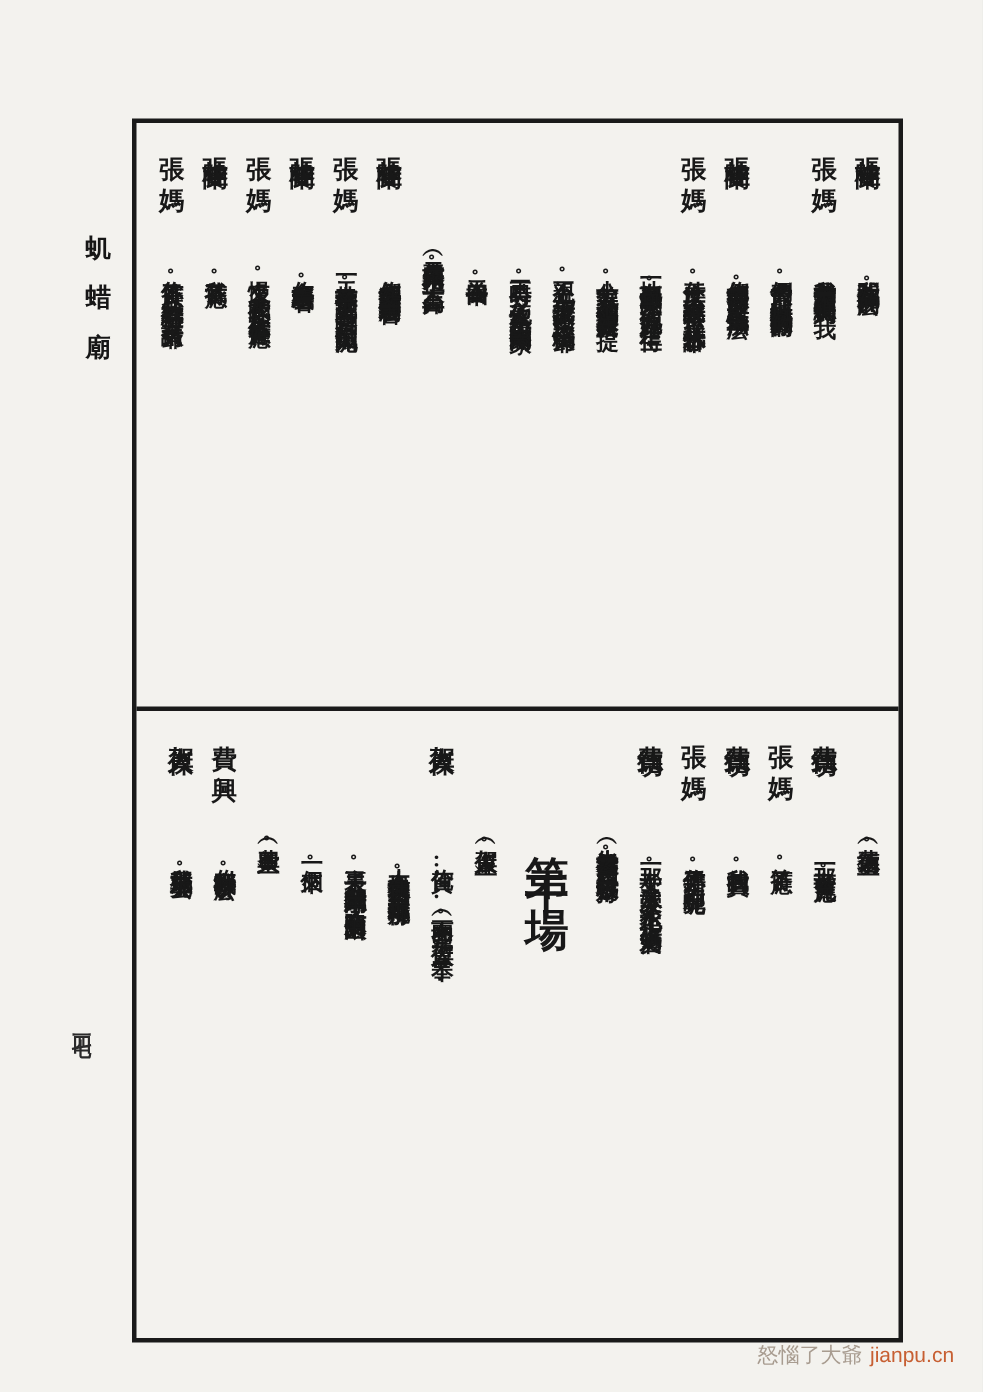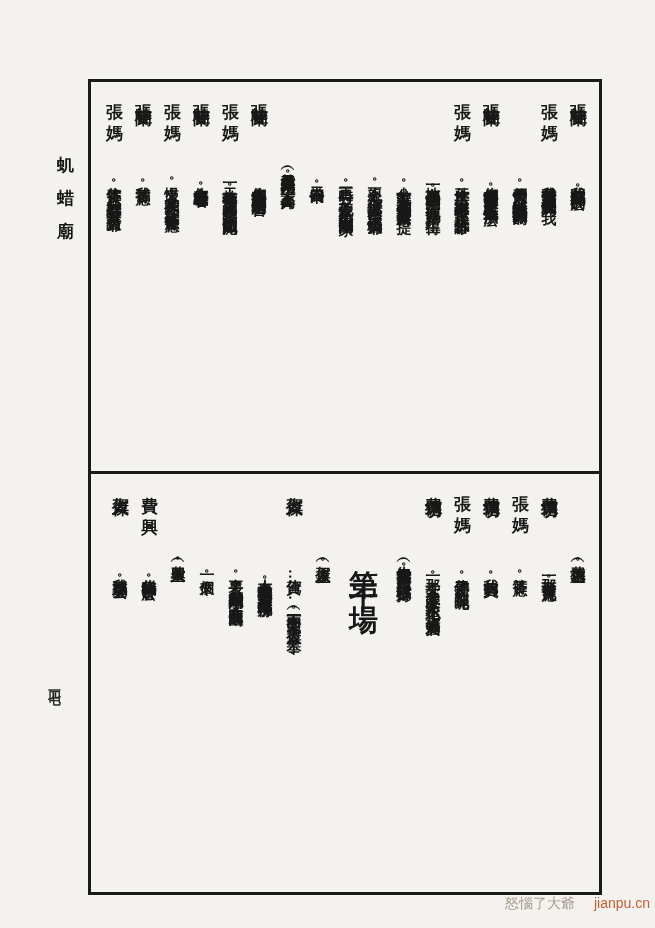--- a/index.html
+++ b/index.html
@@ -68,21 +68,21 @@
     font-size: 13px; letter-spacing: 0;
     position: relative; left: 3px; top: -2px;
   }
   
   .watermark {
     position: absolute; left: 505px; top: 895px;
     font-family: "Liberation Sans", "DejaVu Sans", sans-serif;
     font-size: 14px; white-space: nowrap;
   }
   .wm-name { color: #a89c90; }
-  .wm-url  { color: #c75f32; margin-left: 19px; }
+  .wm-url  { color: #c75f32; margin-left: 5px; }
 </style>
 </head>
 <body>
 
 <div class="page">
   <div class="margin-title">虮蜡廟</div>
 
   <div class="frame">
     <div class="section section-top" id="section-top">
         <div class="col speech"><span class="speaker">張桂蘭</span><span class="txt">我問你在此幹什麽的<span class="p">。</span></span></div>

